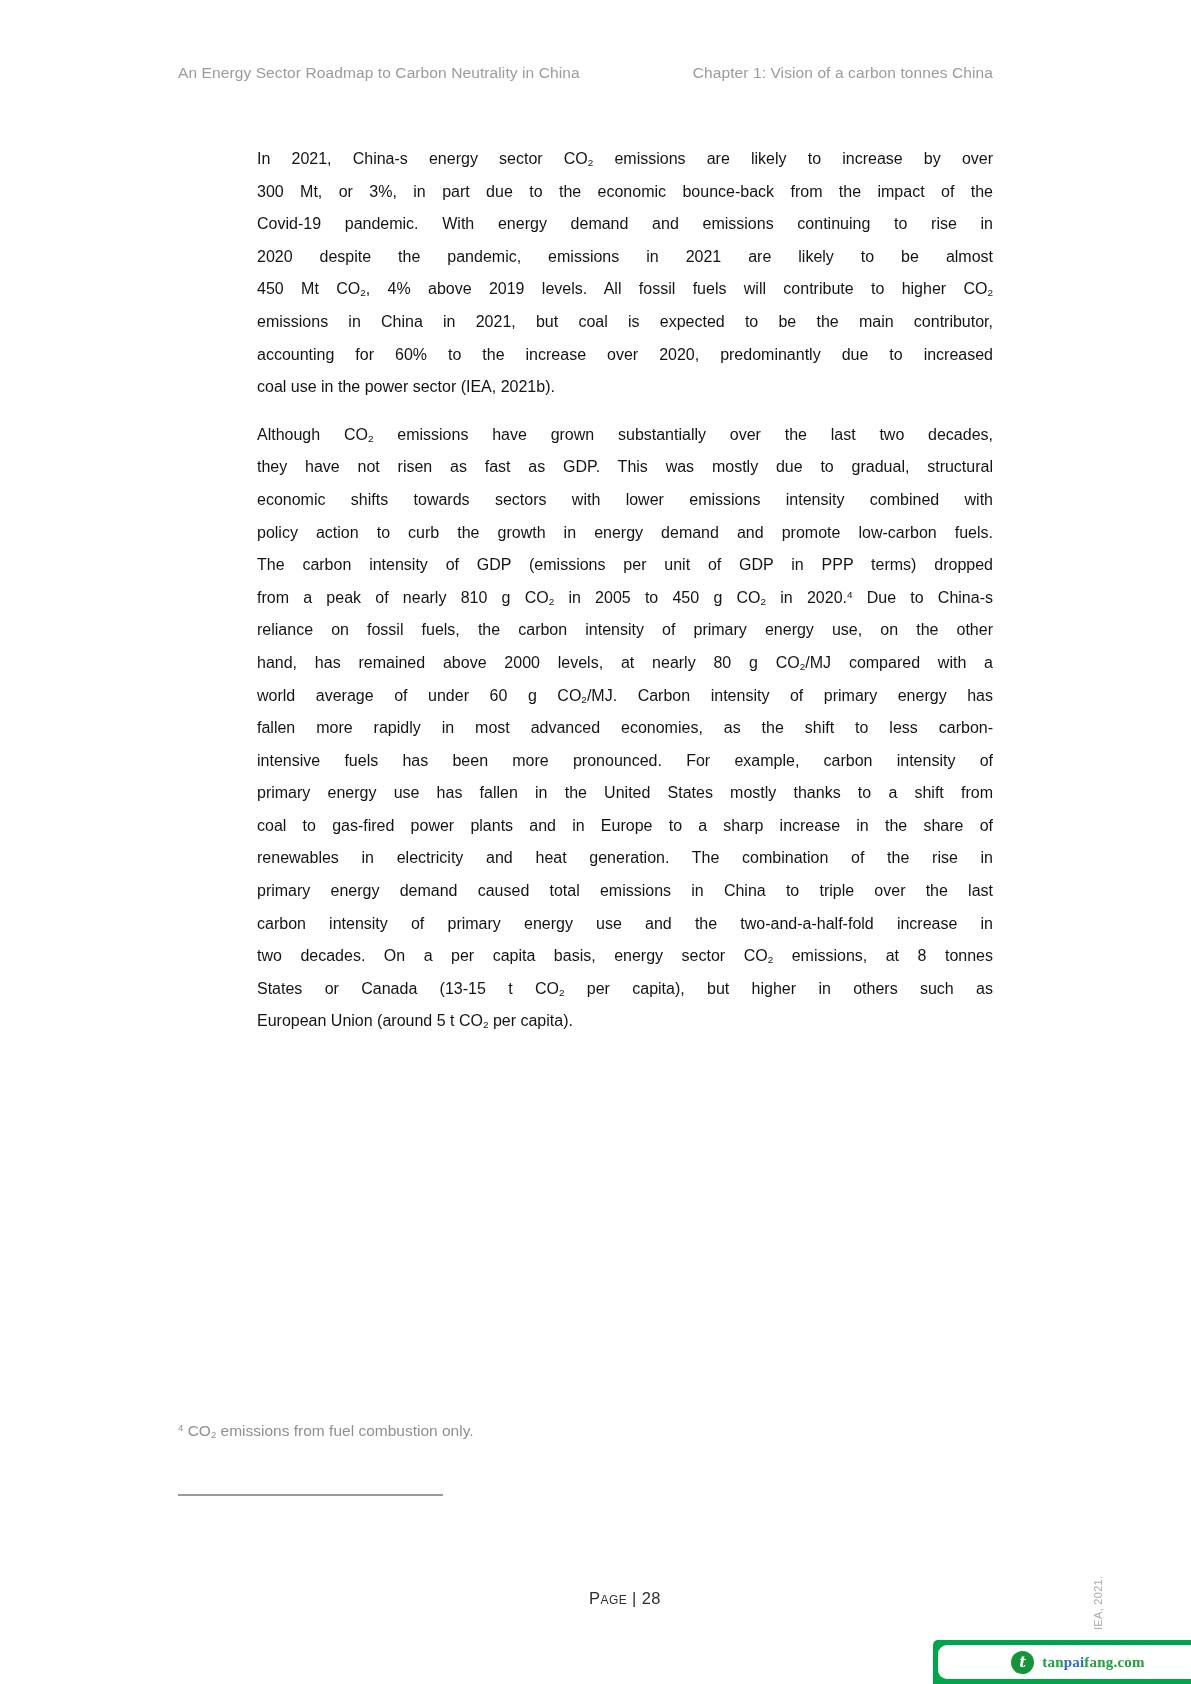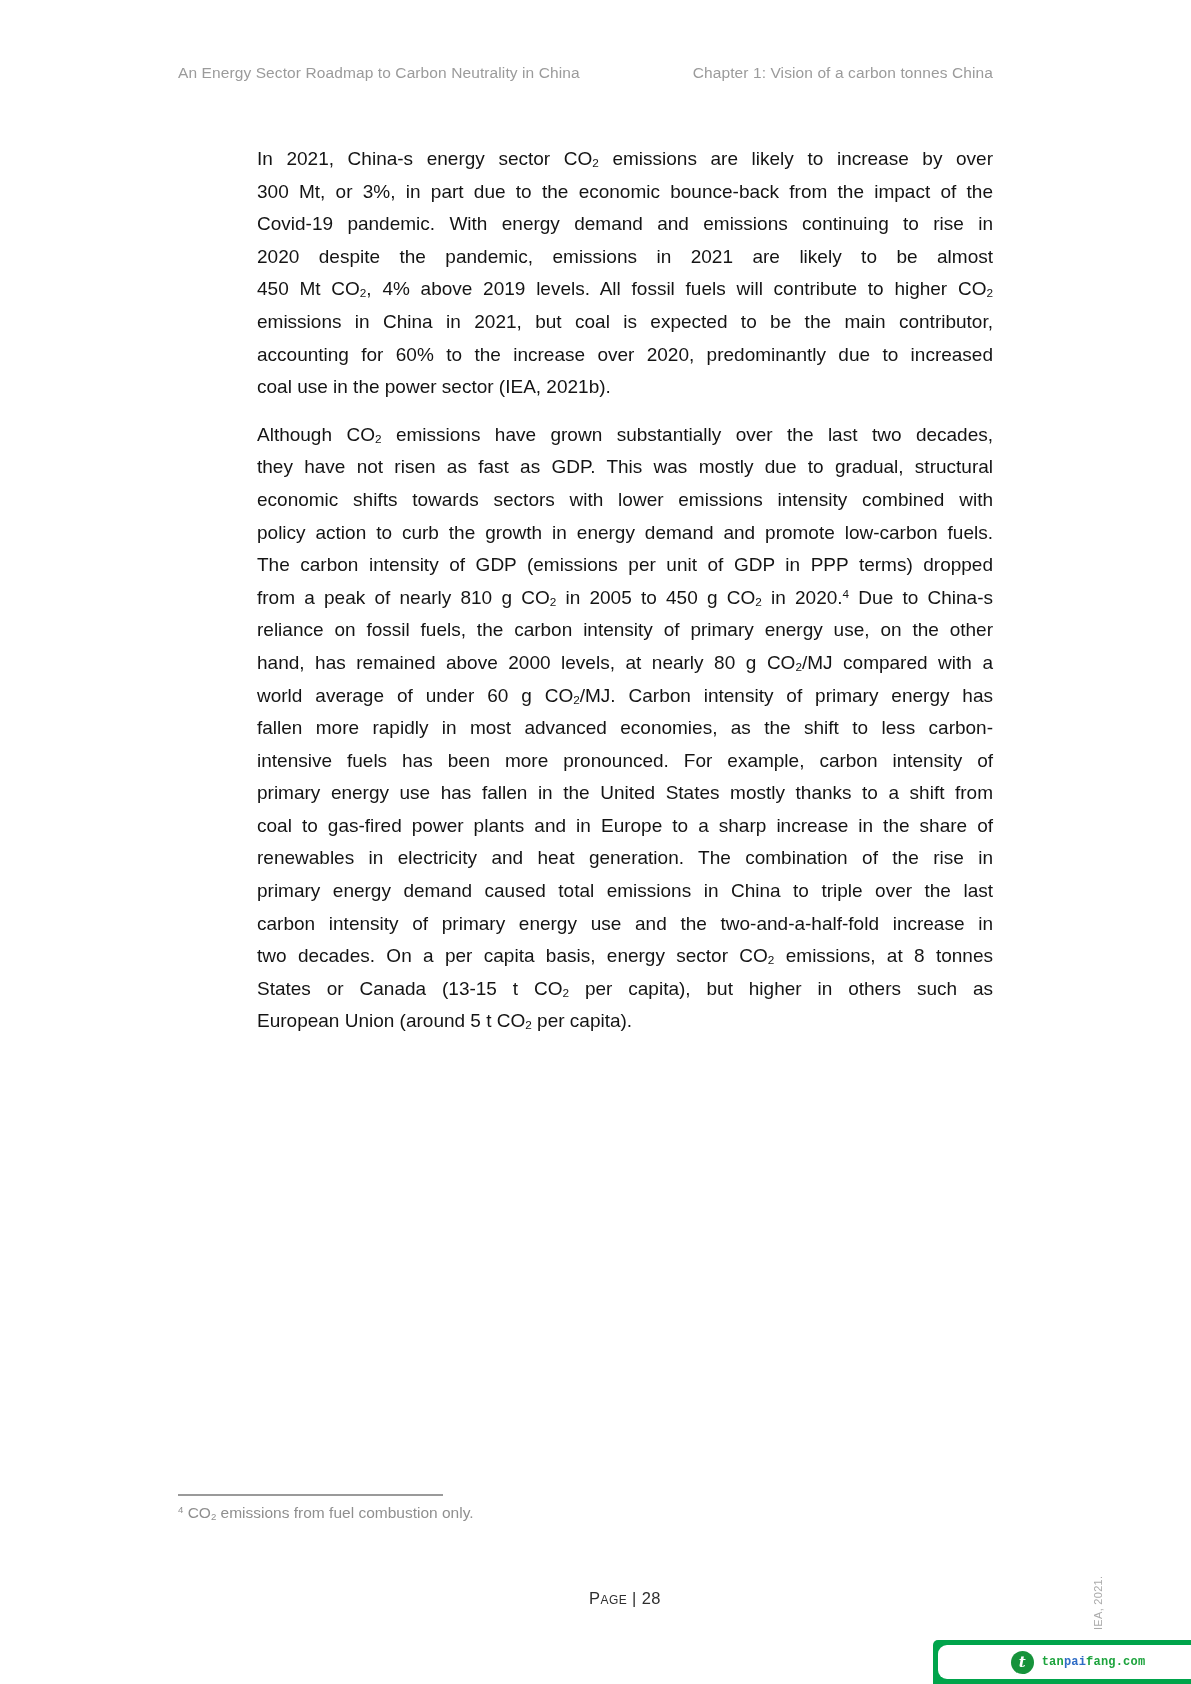--- a/index.html
+++ b/index.html
@@ -15,35 +15,35 @@
   
   .header {
     position: absolute; left: 148px; top: 64px; width: 815px;
     display: flex; justify-content: space-between;
     font-size: 15.5px; color: #9b9b9b; letter-spacing: 0.1px;
   }
 
   
   .body {
     position: absolute; left: 227px; top: 143px; width: 736px;
-    font-size: 19px; line-height: 32.6px; color: #141414;
+    font-size: 16px; line-height: 32.6px; color: #141414;
   }
   .para { margin: 0 0 15px 0; }
   .jline { text-align: justify; text-align-last: justify; white-space: normal; }
   .jline.jlast { text-align-last: left; }
   sub { font-size: 62%; vertical-align: -0.18em; line-height: 0; }
   sup { font-size: 62%; vertical-align: 0.5em; line-height: 0; }
 
   
   .footnote-rule {
     position: absolute; left: 148px; top: 1494px;
     width: 265px; height: 2px; background: #9a9a9a;
   }
   .footnote {
-    position: absolute; left: 148px; top: 1504px; width: 700px;
+    position: absolute; left: 148px; top: 1422px; width: 700px;
     font-size: 15.5px; color: #8f8f8f;
   }
 
   
   .footer {
     position: absolute; left: 227px; top: 1589px; width: 736px;
     text-align: center; font-variant: small-caps;
     font-size: 16.5px; color: #2e2e2e; letter-spacing: 0.4px;
   }
 
@@ -66,22 +66,22 @@
     display: flex; align-items: center; justify-content: center; gap: 8px;
   }
   .logo-circle {
     width: 23px; height: 23px; border-radius: 50%;
     display: inline-flex; align-items: center; justify-content: center;
     color: #ffffff; font-weight: bold; font-size: 15px;
     font-family: "DejaVu Serif", serif; font-style: italic;
     flex: 0 0 auto;
   }
   .logo-text {
-    font-weight: 800; font-size: 12px; letter-spacing: 0.2px;
-    font-family: Liberation Mono, monospace;
+    font-weight: 800; font-size: 15px; letter-spacing: 0.2px;
+    font-family: Liberation Serif, serif;
     white-space: nowrap;
   }
 </style>
 </head>
 <body>
 
 <div class="page">
 
   <div class="header">
     <span>An Energy Sector Roadmap to Carbon Neutrality in China</span>

